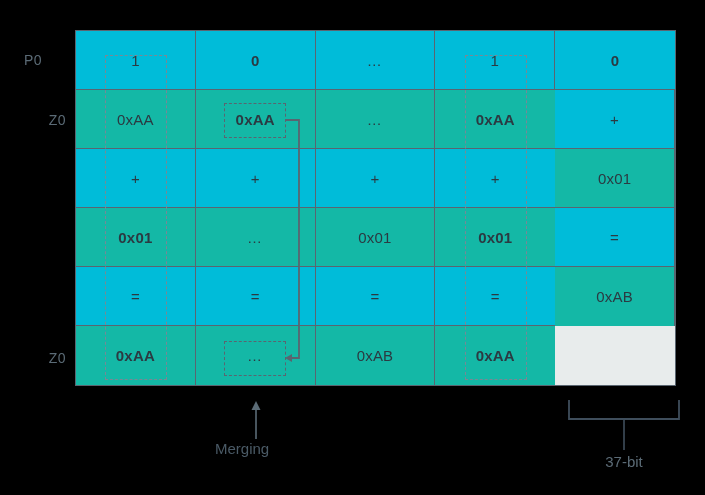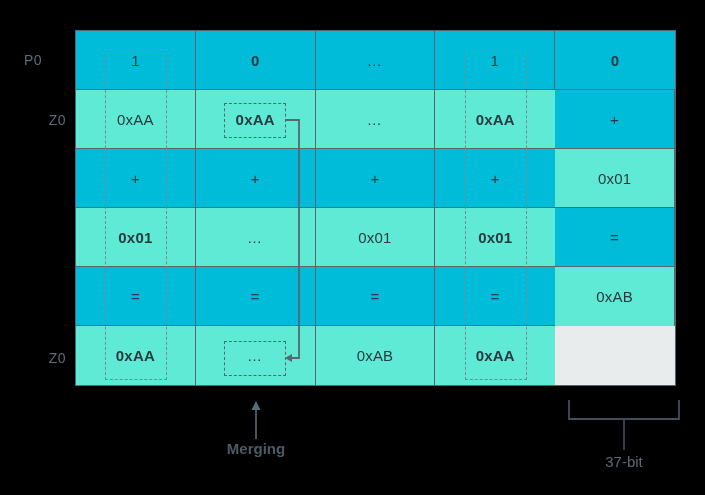--- a/index.html
+++ b/index.html
@@ -30,21 +30,21 @@
     box-sizing:border-box;
     border-right:1.6px solid #5A6570;
     border-bottom:1.6px solid #5A6570;
     font-size:15px;
     color:#2B3A42;
     letter-spacing:.2px;
   }
   .cell.lastcol{border-right:none;}
   .cell.lastrow{border-bottom:none;text-align:center;}
   .cell.cyan{background:#00BCD9;}
-  .cell.gray{background:#5eead4;}
+  .cell.gray{background:#14b8a6;}
   .cell.op{font-size:15px;}
   .cell.bold{font-weight:bold;}
   .cell.dots{letter-spacing:1.5px;font-size:15px;}
 
   
   .rowlabel{
     position:absolute;
     left:0;width:66px;
     text-align:right;
     font-size:14px;
@@ -135,21 +135,21 @@
 
   <svg class="conn" style="left:280px;top:110px;width:30px;height:260px;" viewBox="0 0 30 260">
     <path d="M 6 10 L 19 10 L 19 248 L 11 248" fill="none" stroke="#5A6570" stroke-width="1.8" stroke-linejoin="miter" stroke-linecap="butt"></path>
     <path d="M 5 248 L 12 244 L 12 252 Z" fill="#5A6570"></path>
   </svg>
 
   <svg class="conn" style="left:246px;top:399px;width:20px;height:40px;" viewBox="0 0 20 40">
     <path d="M 10 40 L 10 8" fill="none" stroke="#5B6B76" stroke-width="1.6"></path>
     <path d="M 10 2 L 5.5 11 L 14.5 11 Z" fill="#5B6B76"></path>
   </svg>
-  <div class="anno" style="left:215px;top:440px;width:82px;text-align:center;font-weight:bold;color:#4A5A66;">Merging</div>
+  <div class="anno" style="left:215px;top:440px;width:82px;text-align:left;font-weight:normal;color:#4A5A66;">Merging</div>
 
   <svg class="conn" style="left:562px;top:396px;width:124px;height:60px;" viewBox="0 0 124 60">
     <path d="M 7 4 L 7 23 L 117 23 L 117 4" fill="none" stroke="#3F4E5C" stroke-width="1.8"></path>
     <path d="M 62 23 L 62 54" fill="none" stroke="#3F4E5C" stroke-width="1.6"></path>
   </svg>
   <div class="anno" style="left:582px;top:453px;width:84px;text-align:center;">37-bit</div>
 
 </div>
 
 </body></html>

